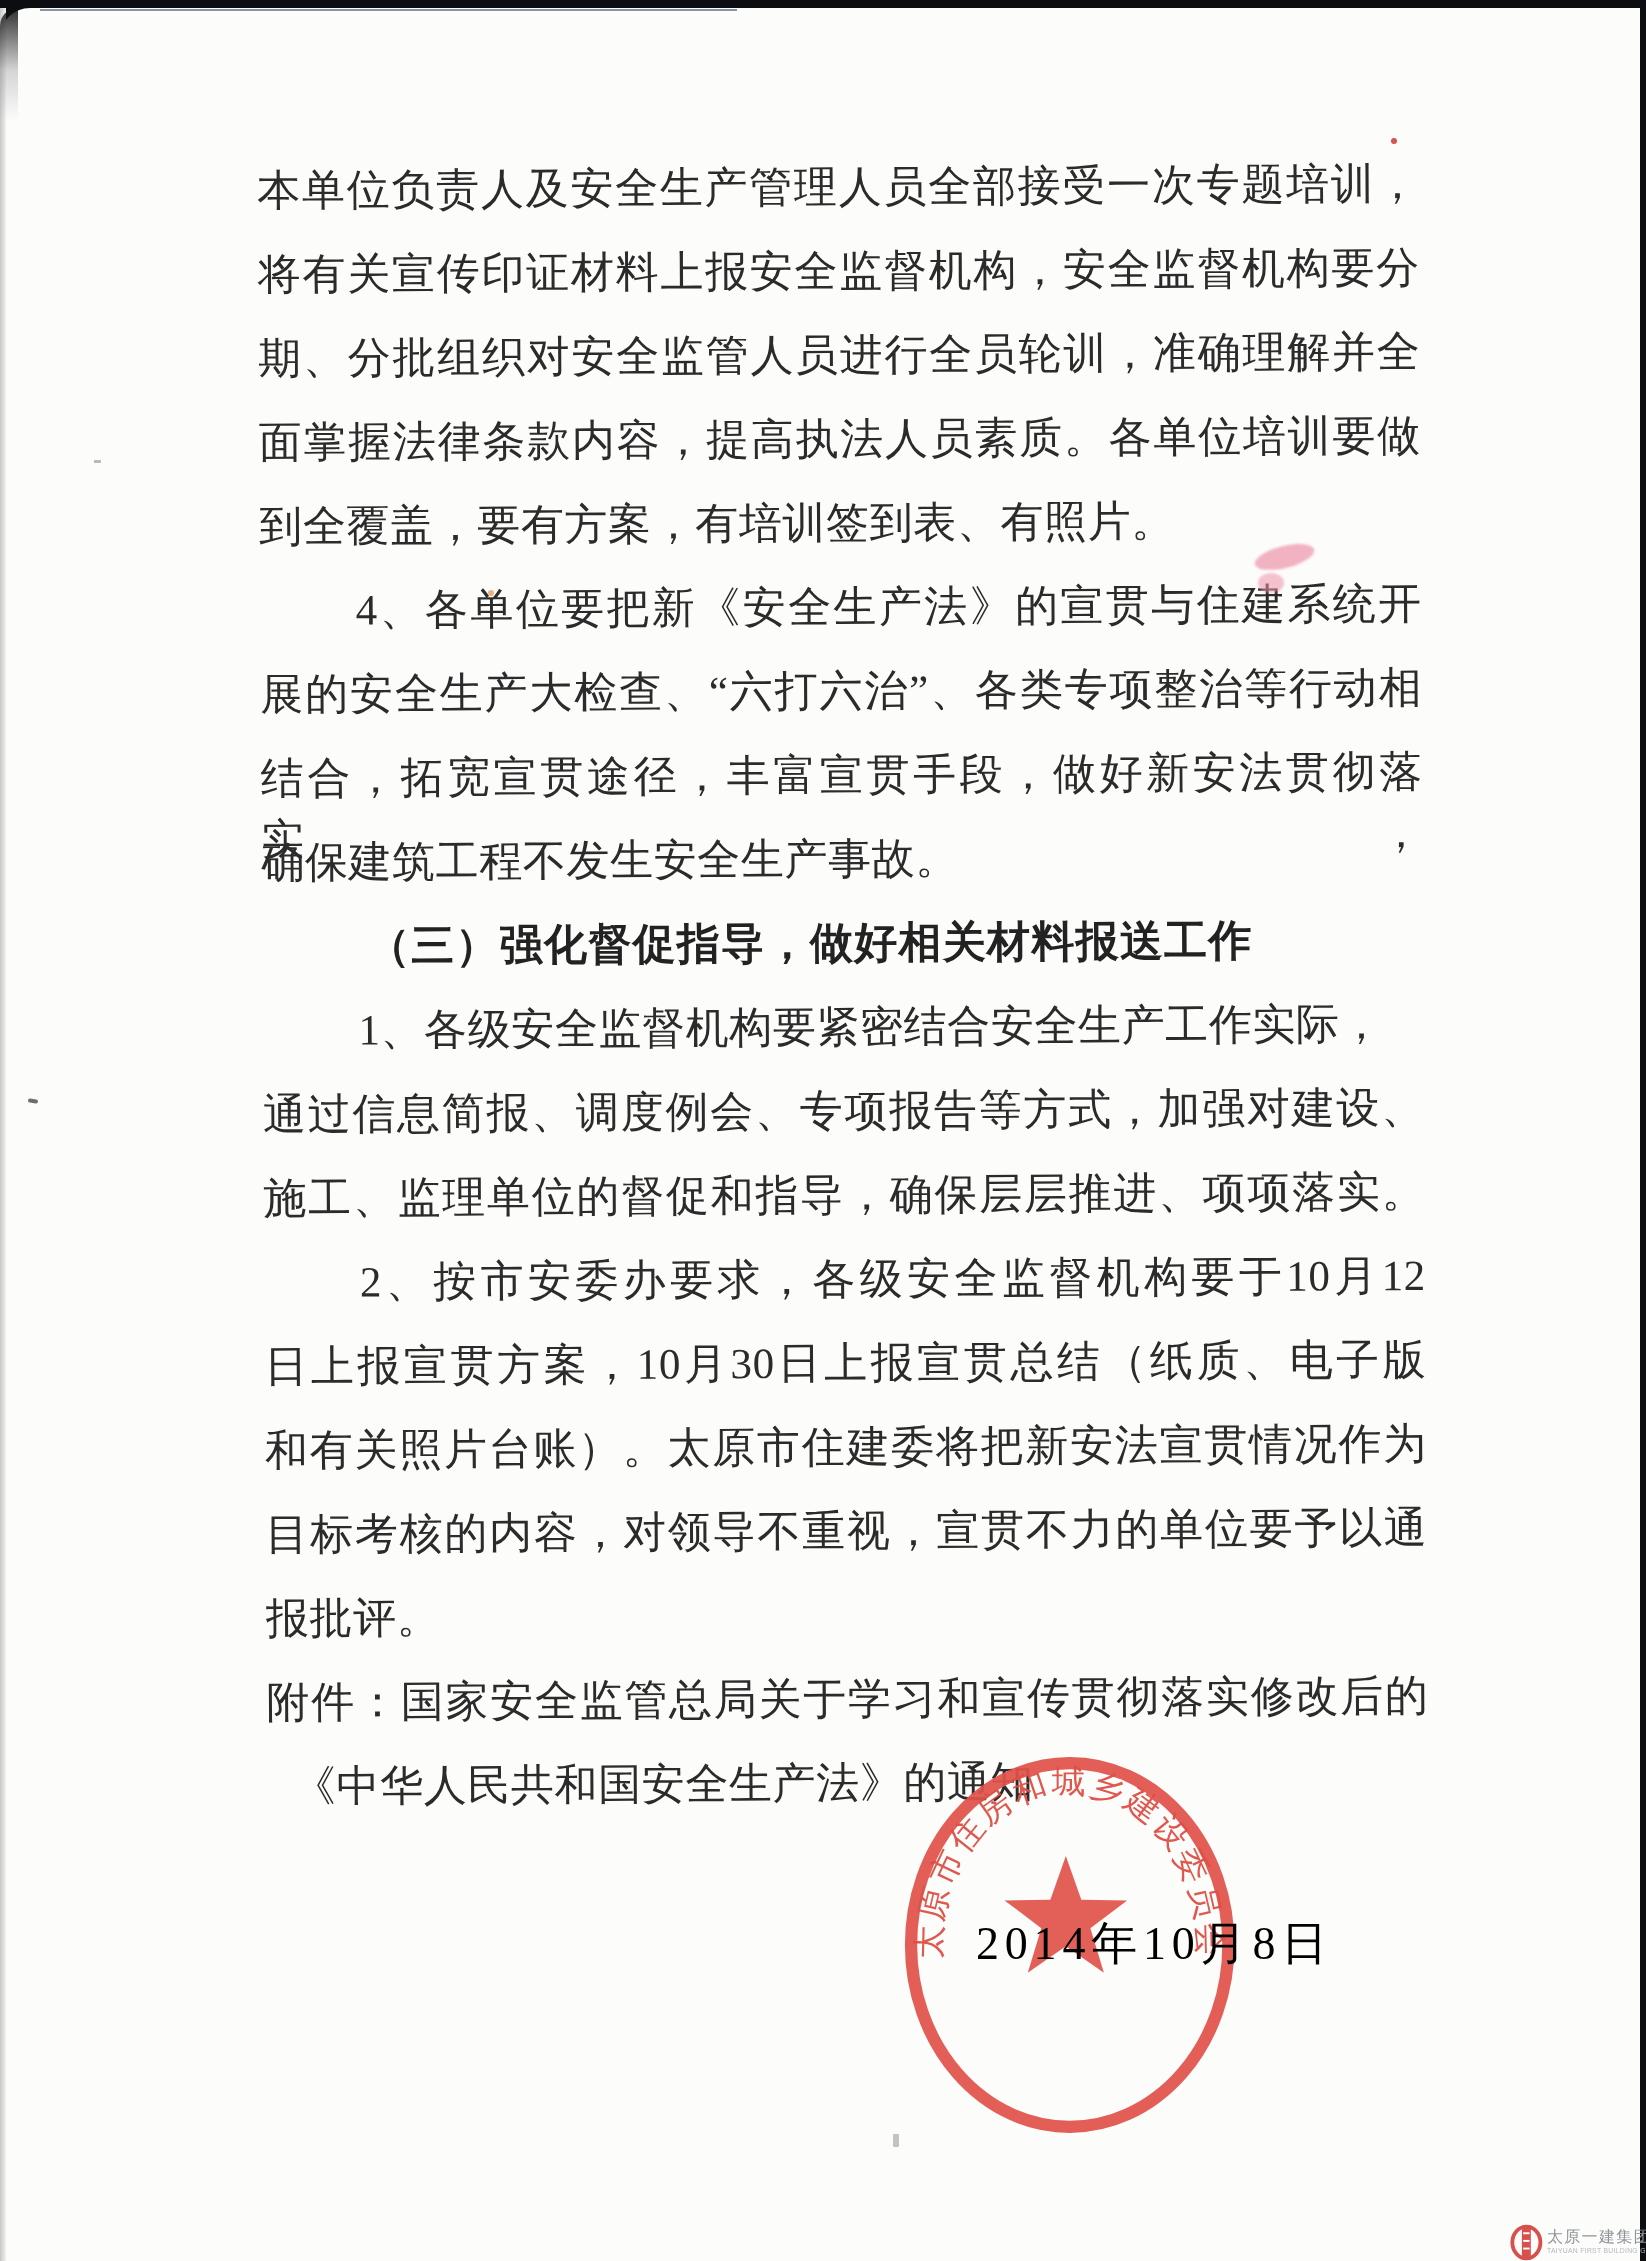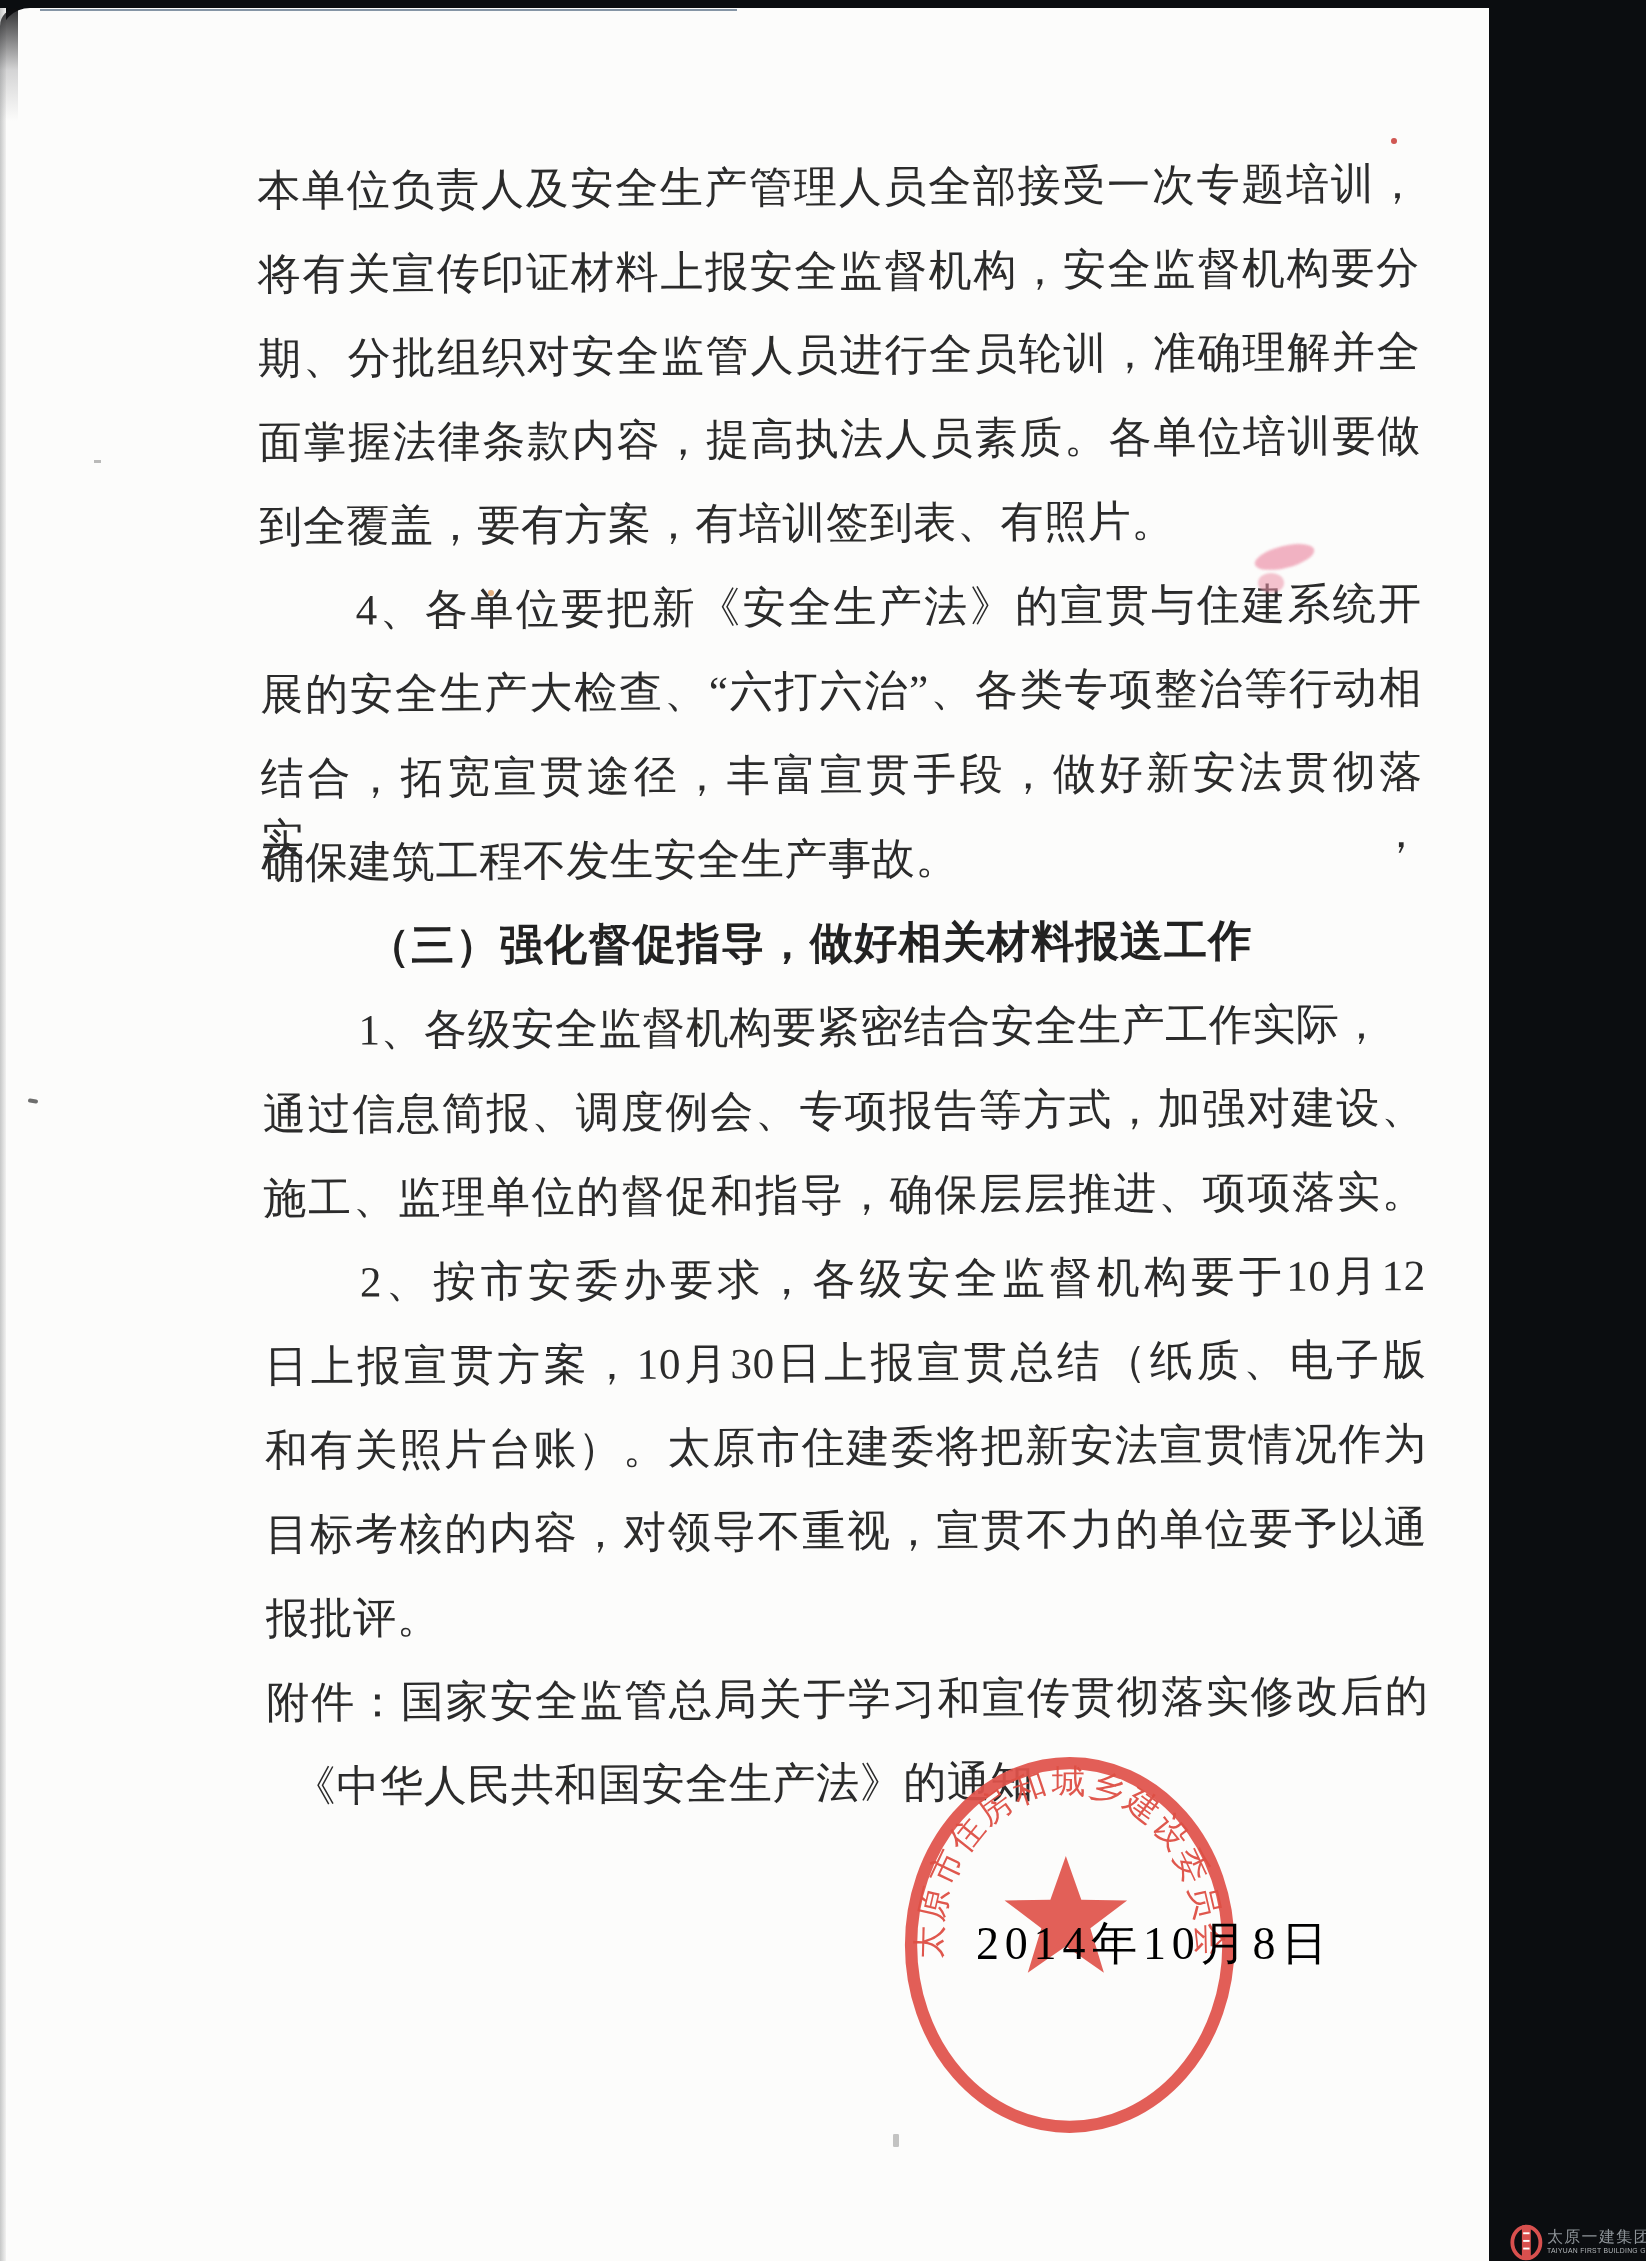--- a/index.html
+++ b/index.html
@@ -2,21 +2,21 @@
 <html style="font-size:10.3px"><head>
 <meta charset="utf-8">
 <style>
   html,body{margin:0;padding:0;}
   body{
     width:1647px;height:2261px;position:relative;overflow:hidden;
     background:#0b0d10;
     font-family:"Liberation Serif","DejaVu Serif",serif;
   }
   .page{
-    position:absolute;left:0;top:8.4px;width:1489px;height:2253px;
+    position:absolute;left:0;top:8.4px;width:1640px;height:2253px;
     background:#fcfcfb;border-top-left-radius:30px;
   }
   .left-edge{
     position:absolute;left:0;top:0;width:5.8px;height:100%;
     background:linear-gradient(90deg,#c6c7c7,#f2f2f1);
   }
   .corner-shade{
     position:absolute;left:0;top:0;width:18px;height:113px;
     border-top-left-radius:30px;
     background:linear-gradient(180deg,rgba(12,12,14,.85),rgba(120,120,124,.30) 55%,rgba(240,240,240,0));

